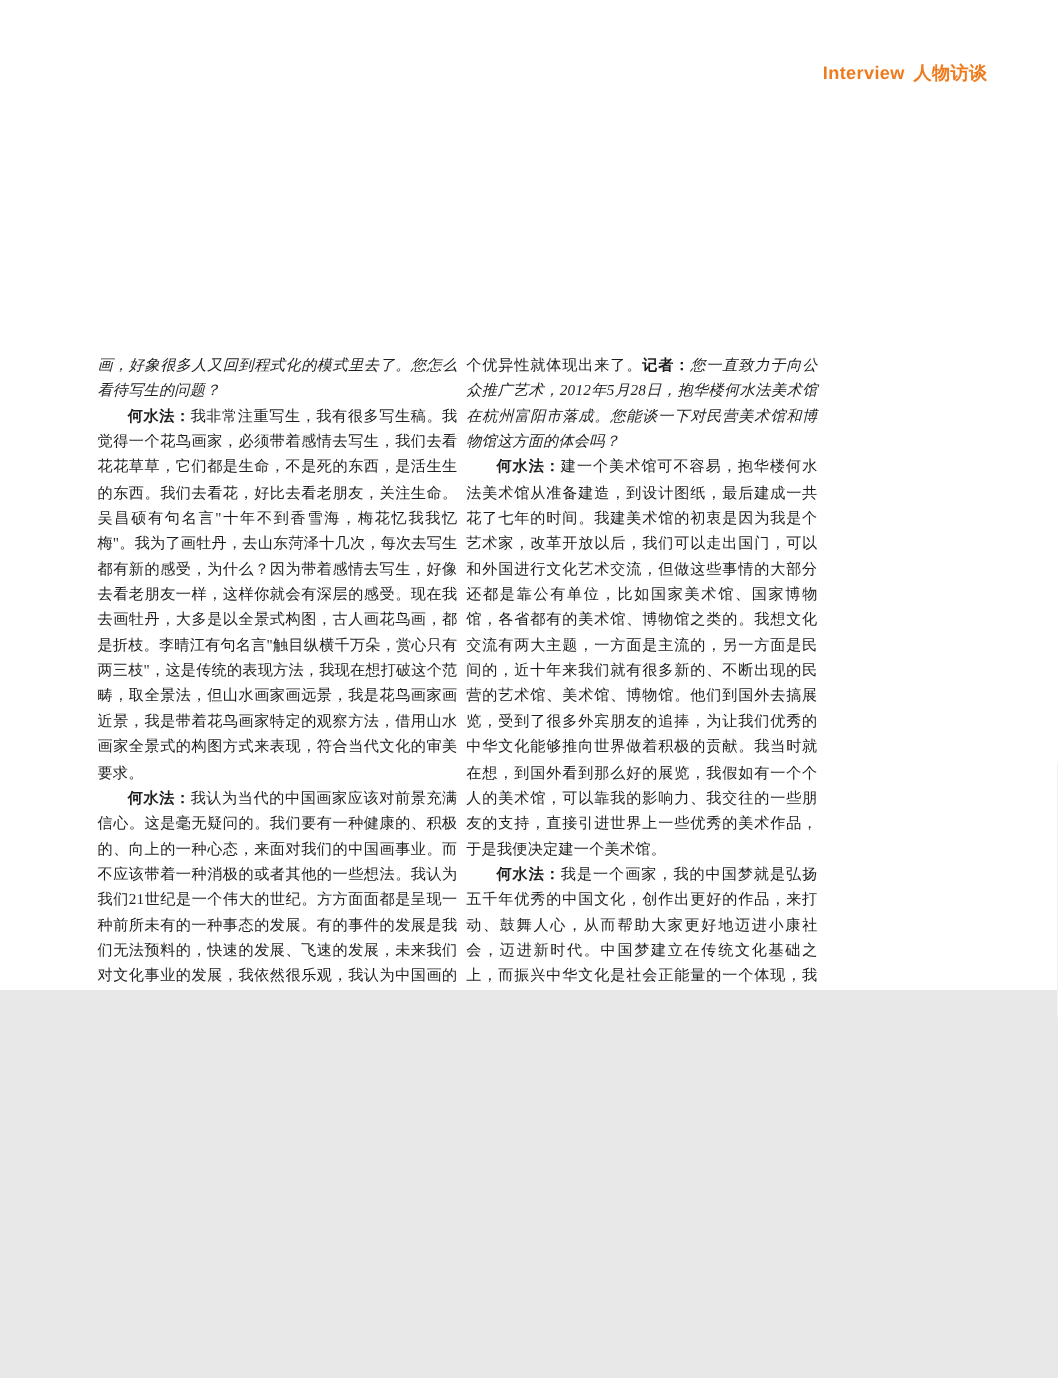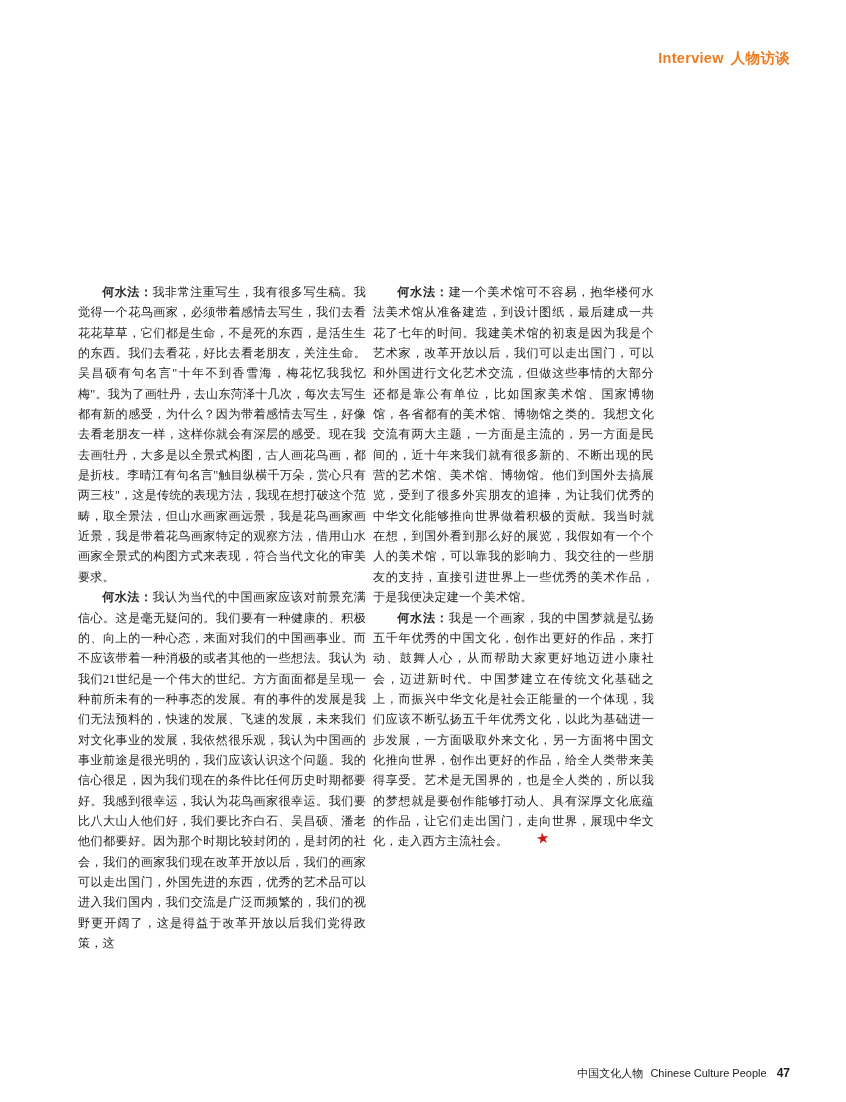--- a/index.html
+++ b/index.html
@@ -1,18 +1,18 @@
 <!DOCTYPE html>
 <html><head>
 <meta charset="utf-8">
 <style>
   html,body { margin:0; padding:0; background:#e8e8e8; }
   .page {
     position:relative;
-    width:846px; height:1102px;
+    width:846px; height:792px;
     margin:0 auto;
     background:#ffffff;
     font-family:"Liberation Serif", serif;
     overflow:hidden;
   }
   
   .section-header {
     position:absolute;
     top:49px; right:56px;
     color:#ee7b1e;
@@ -80,24 +80,26 @@
 <body>
 
 <div class="page">
 
   <div class="section-header">
     <span class="hdr-en">Interview</span><span class="hdr-cn">人物访谈</span>
   </div>
 
   <div class="article">
     <div class="column col-left">
+        <p class="para"><span class="seg-question">画，好象很多人又回到程式化的模式里去了。您怎么看待写生的问题？</span></p>
         <p class="para indent"><span class="seg-label">何水法：</span><span class="seg-normal">我非常注重写生，我有很多写生稿。我觉得一个花鸟画家，必须带着感情去写生，我们去看花花草草，它们都是生命，不是死的东西，是活生生的东西。我们去看花，好比去看老朋友，关注生命。吴昌硕有句名言"十年不到香雪海，梅花忆我我忆梅"。我为了画牡丹，去山东菏泽十几次，每次去写生都有新的感受，为什么？因为带着感情去写生，好像去看老朋友一样，这样你就会有深层的感受。现在我去画牡丹，大多是以全景式构图，古人画花鸟画，都是折枝。李晴江有句名言"触目纵横千万朵，赏心只有两三枝"，这是传统的表现方法，我现在想打破这个范畴，取全景法，但山水画家画远景，我是花鸟画家画近景，我是带着花鸟画家特定的观察方法，借用山水画家全景式的构图方式来表现，符合当代文化的审美要求。</span></p>
         <p class="para indent"><span class="seg-label">何水法：</span><span class="seg-normal">我认为当代的中国画家应该对前景充满信心。这是毫无疑问的。我们要有一种健康的、积极的、向上的一种心态，来面对我们的中国画事业。而不应该带着一种消极的或者其他的一些想法。我认为我们21世纪是一个伟大的世纪。方方面面都是呈现一种前所未有的一种事态的发展。有的事件的发展是我们无法预料的，快速的发展、飞速的发展，未来我们对文化事业的发展，我依然很乐观，我认为中国画的事业前途是很光明的，我们应该认识这个问题。我的信心很足，因为我们现在的条件比任何历史时期都要好。我感到很幸运，我认为花鸟画家很幸运。我们要比八大山人他们好，我们要比齐白石、吴昌硕、潘老他们都要好。因为那个时期比较封闭的，是封闭的社会，我们的画家我们现在改革开放以后，我们的画家可以走出国门，外国先进的东西，优秀的艺术品可以进入我们国内，我们交流是广泛而频繁的，我们的视野更开阔了，这是得益于改革开放以后我们党得政策，这</span></p>
       </div>
     <div class="column col-right">
+        <p class="para"><span class="seg-normal">个优异性就体现出来了。</span><span class="seg-label">记者：</span><span class="seg-question">您一直致力于向公众推广艺术，2012年5月28日，抱华楼何水法美术馆在杭州富阳市落成。您能谈一下对民营美术馆和博物馆这方面的体会吗？</span></p>
         <p class="para indent"><span class="seg-label">何水法：</span><span class="seg-normal">建一个美术馆可不容易，抱华楼何水法美术馆从准备建造，到设计图纸，最后建成一共花了七年的时间。我建美术馆的初衷是因为我是个艺术家，改革开放以后，我们可以走出国门，可以和外国进行文化艺术交流，但做这些事情的大部分还都是靠公有单位，比如国家美术馆、国家博物馆，各省都有的美术馆、博物馆之类的。我想文化交流有两大主题，一方面是主流的，另一方面是民间的，近十年来我们就有很多新的、不断出现的民营的艺术馆、美术馆、博物馆。他们到国外去搞展览，受到了很多外宾朋友的追捧，为让我们优秀的中华文化能够推向世界做着积极的贡献。我当时就在想，到国外看到那么好的展览，我假如有一个个人的美术馆，可以靠我的影响力、我交往的一些朋友的支持，直接引进世界上一些优秀的美术作品，于是我便决定建一个美术馆。</span></p>
         <p class="para indent"><span class="seg-label">何水法：</span><span class="seg-normal">我是一个画家，我的中国梦就是弘扬五千年优秀的中国文化，创作出更好的作品，来打动、鼓舞人心，从而帮助大家更好地迈进小康社会，迈进新时代。中国梦建立在传统文化基础之上，而振兴中华文化是社会正能量的一个体现，我们应该不断弘扬五千年优秀文化，以此为基础进一步发展，一方面吸取外来文化，另一方面将中国文化推向世界，创作出更好的作品，给全人类带来美得享受。艺术是无国界的，也是全人类的，所以我的梦想就是要创作能够打动人、具有深厚文化底蕴的作品，让它们走出国门，走向世界，展现中华文化，走入西方主流社会。</span><span class="end-star">★</span></p>
       </div>
   </div>
 
   <div class="page-footer">
     <span class="journal-cn">中国文化人物</span>
     <span class="journal-en">Chinese Culture People</span>
     <span class="pagenum">47</span>
   </div>

